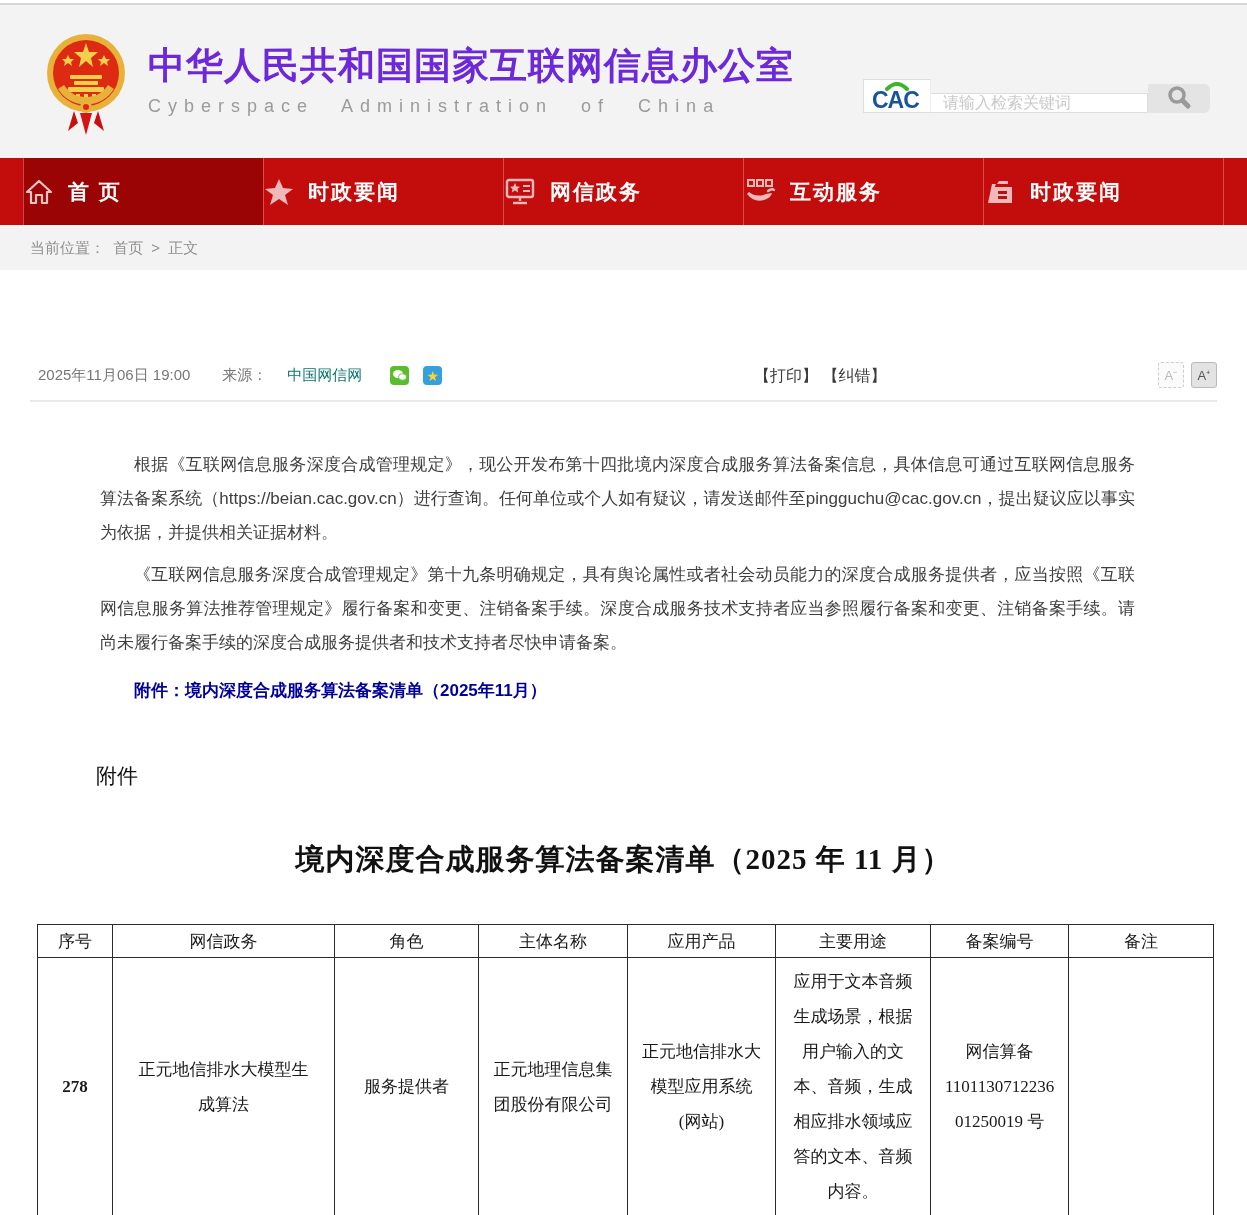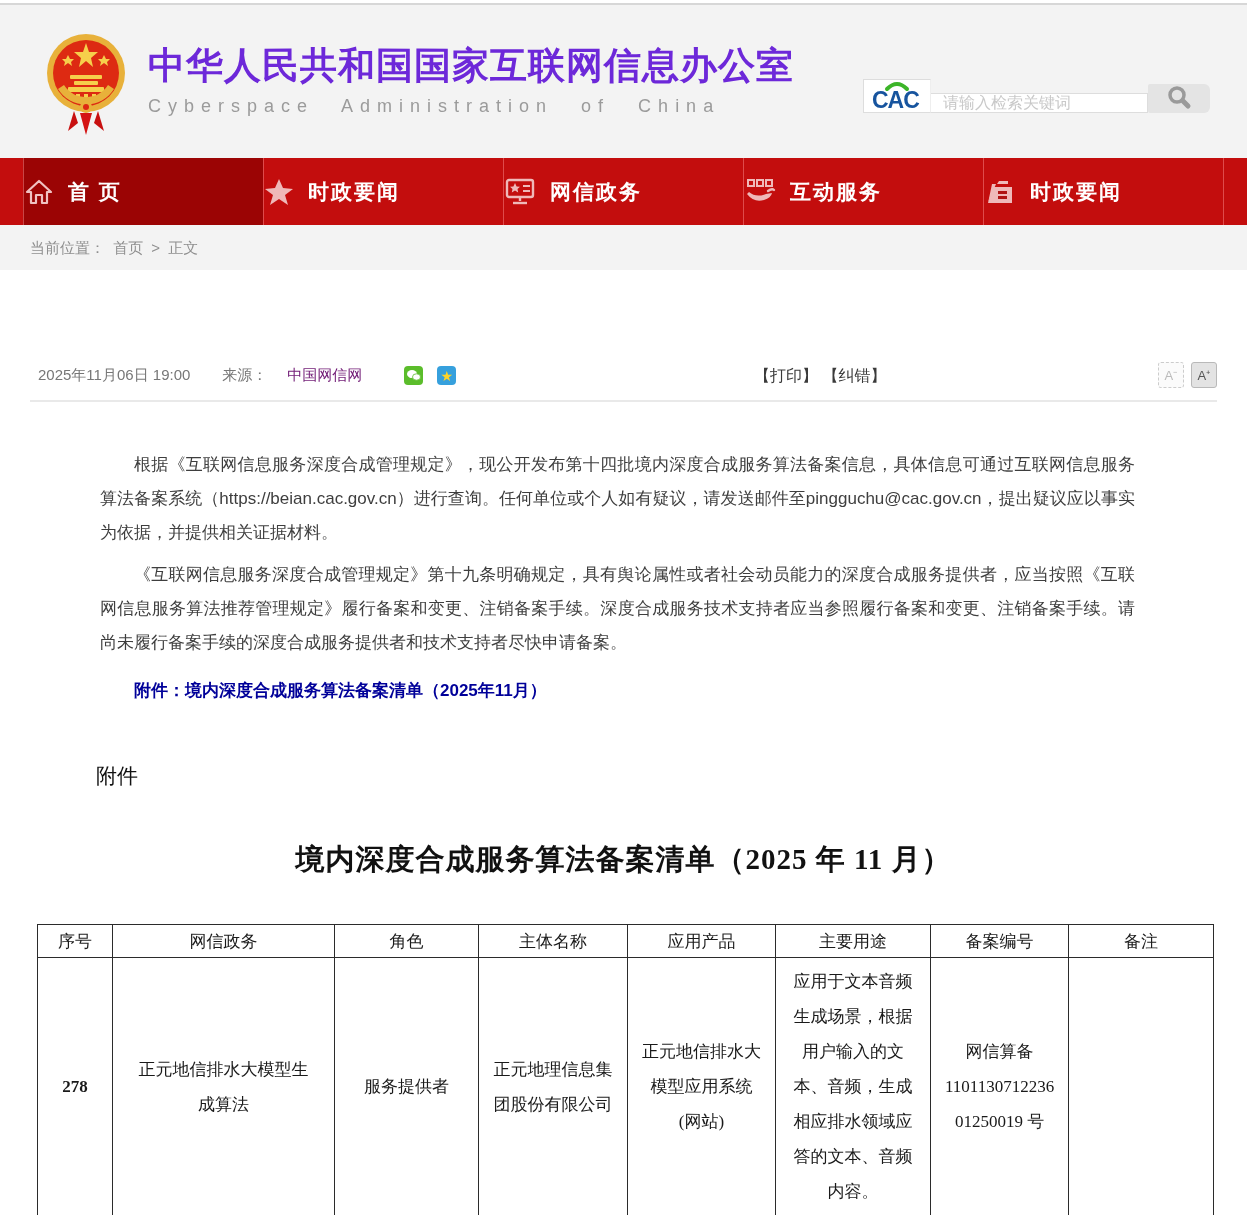--- a/index.html
+++ b/index.html
@@ -33,21 +33,21 @@
   .breadcrumb { height:45px; background:#f3f3f3; line-height:45px; padding-left:30px; font-size:15px; color:#8f8f8f; }
   .breadcrumb a { color:#8f8f8f; text-decoration:none; margin:0 4px; cursor:pointer; }
 
   
   .content { background:#fff; padding-top:46px; }
   .article-title { text-align:center; font-size:23px; font-weight:bold; color:#333; letter-spacing:1px; }
   .meta { position:relative; height:46px; margin:40px 30px 0 30px; border-bottom:2px solid #e9e9e9; font-size:15px; color:#777; }
   .meta-left { position:absolute; left:8px; top:10px; display:flex; align-items:center; gap:14px; }
   .meta-date { margin-right:18px; }
   .meta-source-label { margin-right:6px; }
-  .meta-source { margin-right:28px; color:#701a75; }
+  .meta-source { margin-right:14px; color:#0f766e; }
   .share-icon { width:19px; height:19px; border-radius:4px; display:inline-flex; align-items:center; justify-content:center; cursor:pointer; }
   .wechat { background:#5bbd2b; }
   .qzone  { background:#36a0dd; position:relative; }
   .qzone .star { color:#ffd428; font-size:14px; line-height:1; }
   .meta-center { position:absolute; left:724px; top:10px; color:#3a3a3a; font-size:16px; }
   .meta-center span { cursor:pointer; }
   .meta-right { position:absolute; right:0; top:6px; display:flex; gap:7px; }
   .font-btn { width:26px; height:26px; font-size:13px; display:flex; align-items:center; justify-content:center; cursor:pointer; font-family:"Liberation Sans",sans-serif; }
   .font-down { border:1px dashed #ccc; background:#fbfbfb; color:#bbb; border-radius:3px; }
   .font-up { border:1px solid #b9b9b9; background:#e3e3e3; color:#555; border-radius:3px; }

